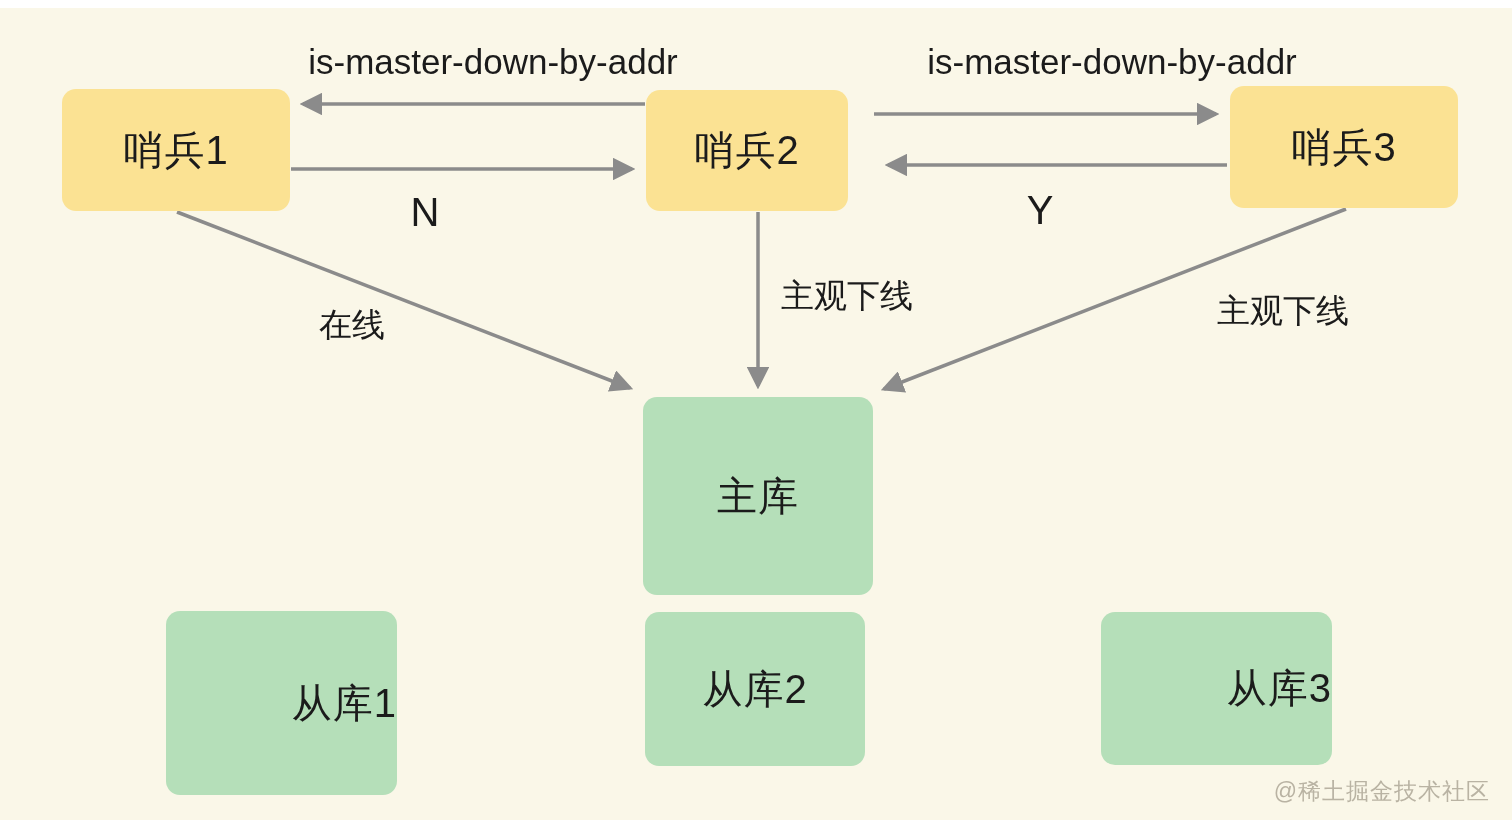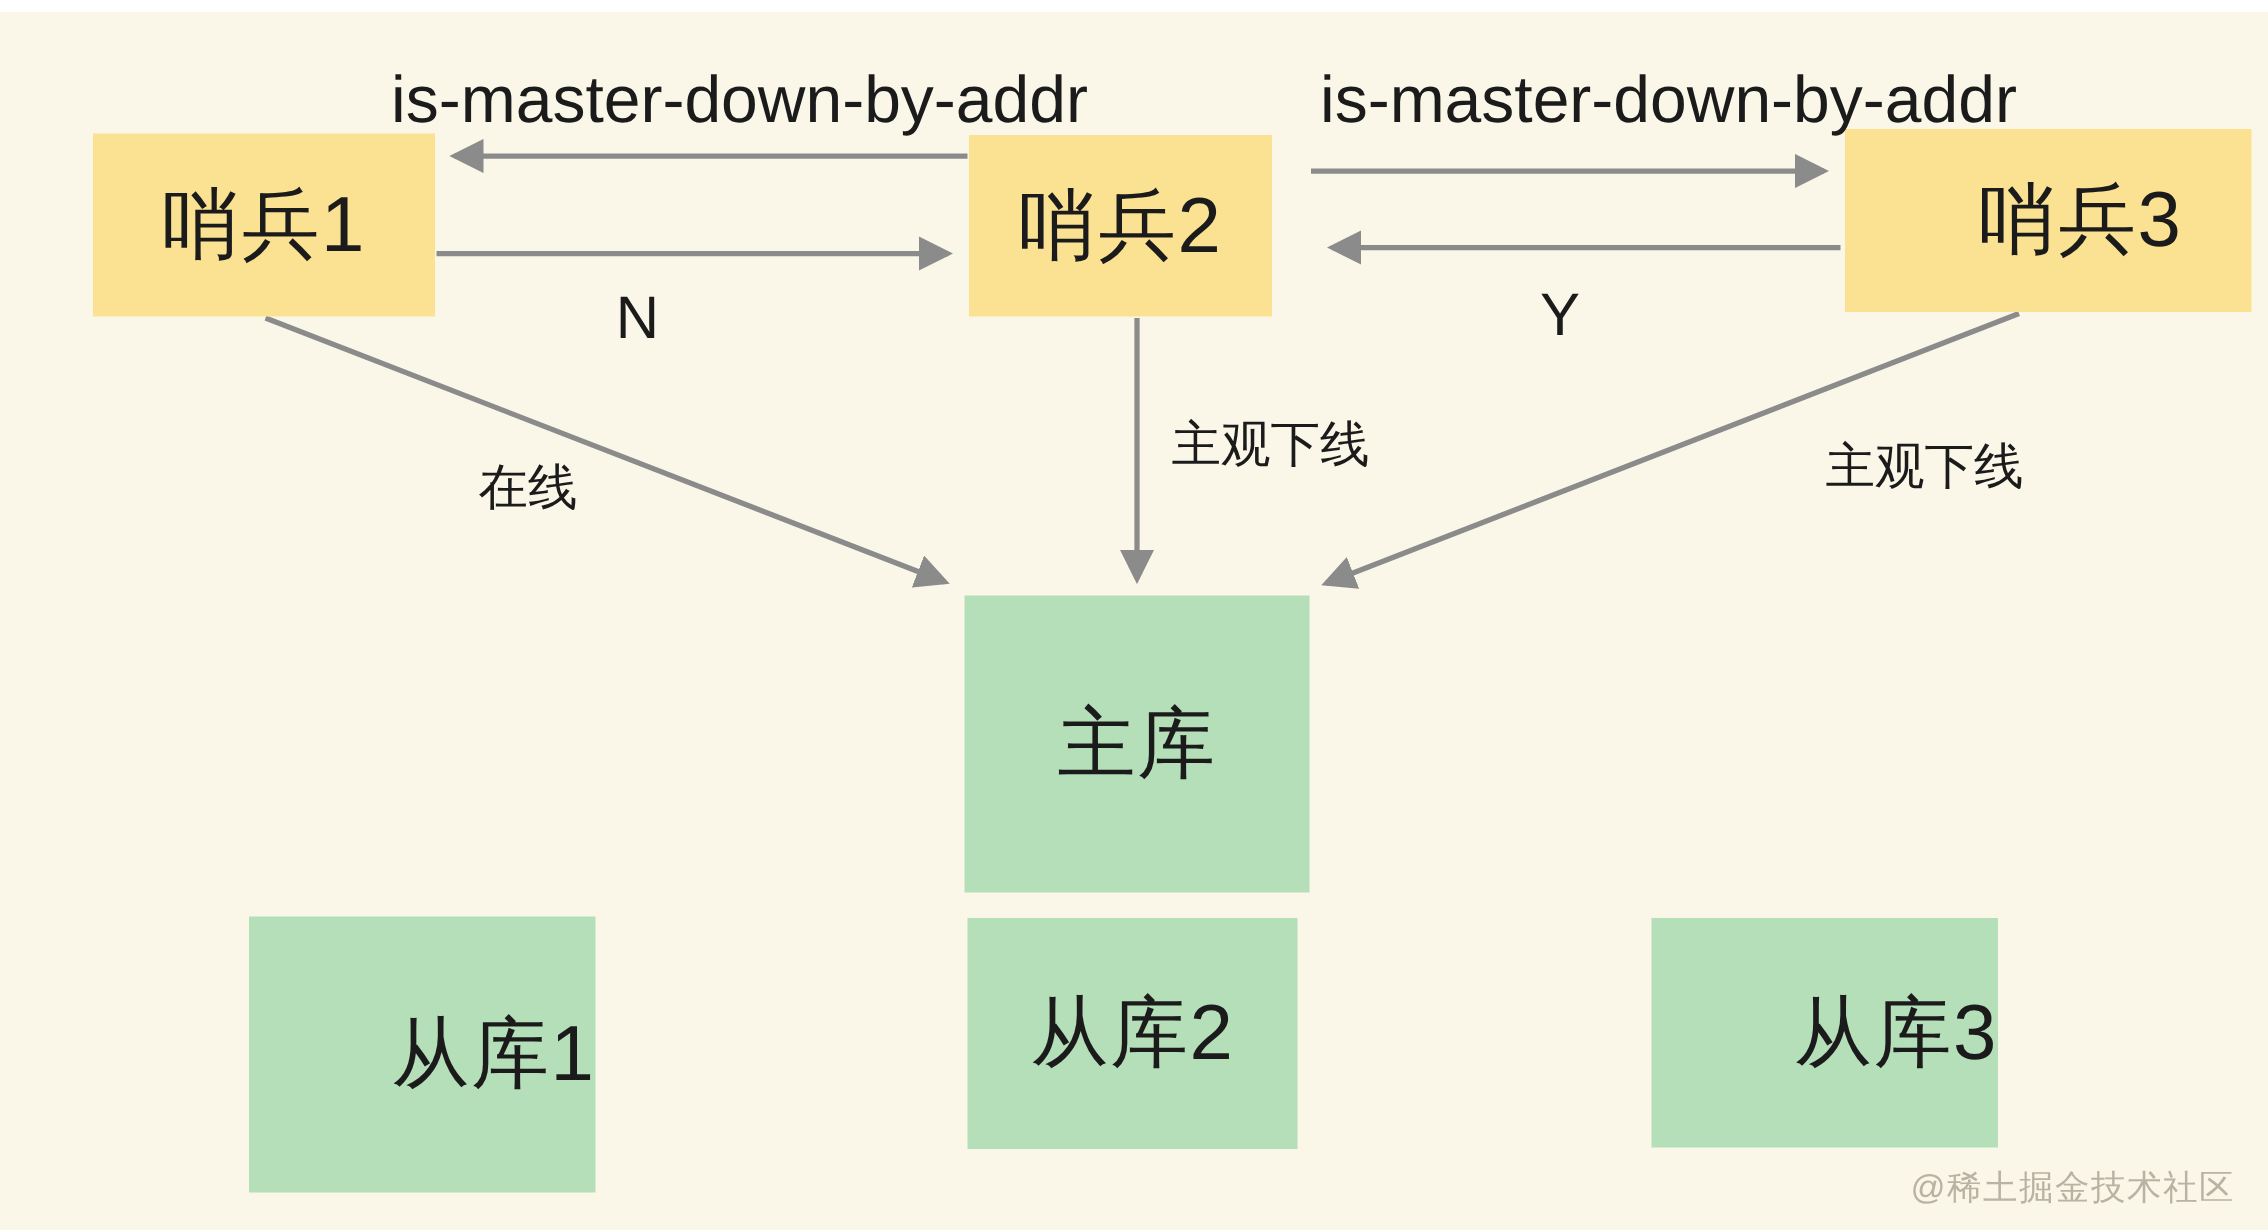--- a/index.html
+++ b/index.html
@@ -14,28 +14,28 @@
   body{
     width:1512px;height:820px;position:relative;overflow:hidden;
     background:var(--background);
     font-family:"Liberation Sans","DejaVu Sans",sans-serif;
     color:var(--text);
   }
   .top-strip{position:absolute;left:0;top:0;width:1512px;height:8px;background:#FFFFFF;}
   .arrows{position:absolute;left:0;top:0;width:1512px;height:820px;pointer-events:none;}
   .node{
     position:absolute;display:flex;align-items:center;justify-content:center;
-    font-size:52px;letter-spacing:1px;border-radius:0;color:var(--text);
+    font-size:40px;letter-spacing:1px;border-radius:14px;color:var(--text);
   }
   .node.yellow{background:var(--sentinel-fill);}
   .node.green{background:var(--db-fill);}
   .edge-label{
     position:absolute;text-align:center;white-space:nowrap;color:var(--text);
   }
-  .msg{font-size:44px;font-weight:400;}
+  .msg{font-size:35px;font-weight:400;}
   .reply{font-size:40px;}
   .cn{font-size:33px;}
   .watermark{
     position:absolute;right:22px;bottom:13px;font-size:23px;
     color:var(--watermark);letter-spacing:1px;
   }
 </style>
 </head>
 <body>
 
@@ -55,21 +55,21 @@
   <line x1="177" y1="212" x2="630" y2="388" stroke="#8B8B8B" stroke-width="3.5" marker-end="url(#arw)"></line>
   <line x1="1346" y1="209" x2="884" y2="389" stroke="#8B8B8B" stroke-width="3.5" marker-end="url(#arw)"></line>
 </svg>
 
 <div class="node yellow" style="left:62px;top:89px;width:228px;height:122px;">
   <span>哨兵1</span>
 </div>
 <div class="node yellow" style="left:646px;top:90px;width:202px;height:121px;">
   <span>哨兵2</span>
 </div>
-<div class="node yellow" style="left:1230px;top:86px;width:228px;height:122px;padding-left:43px;">
+<div class="node yellow" style="left:1230px;top:86px;width:228px;height:122px;">
   <span>哨兵3</span>
 </div>
 
 <div class="node green" style="left:643px;top:397px;width:230px;height:198px;">
   <span>主库</span>
 </div>
 
 <div class="node green" style="left:166px;top:611px;width:231px;height:184px;justify-content:flex-end;">
   <span>从库1</span>
 </div>

